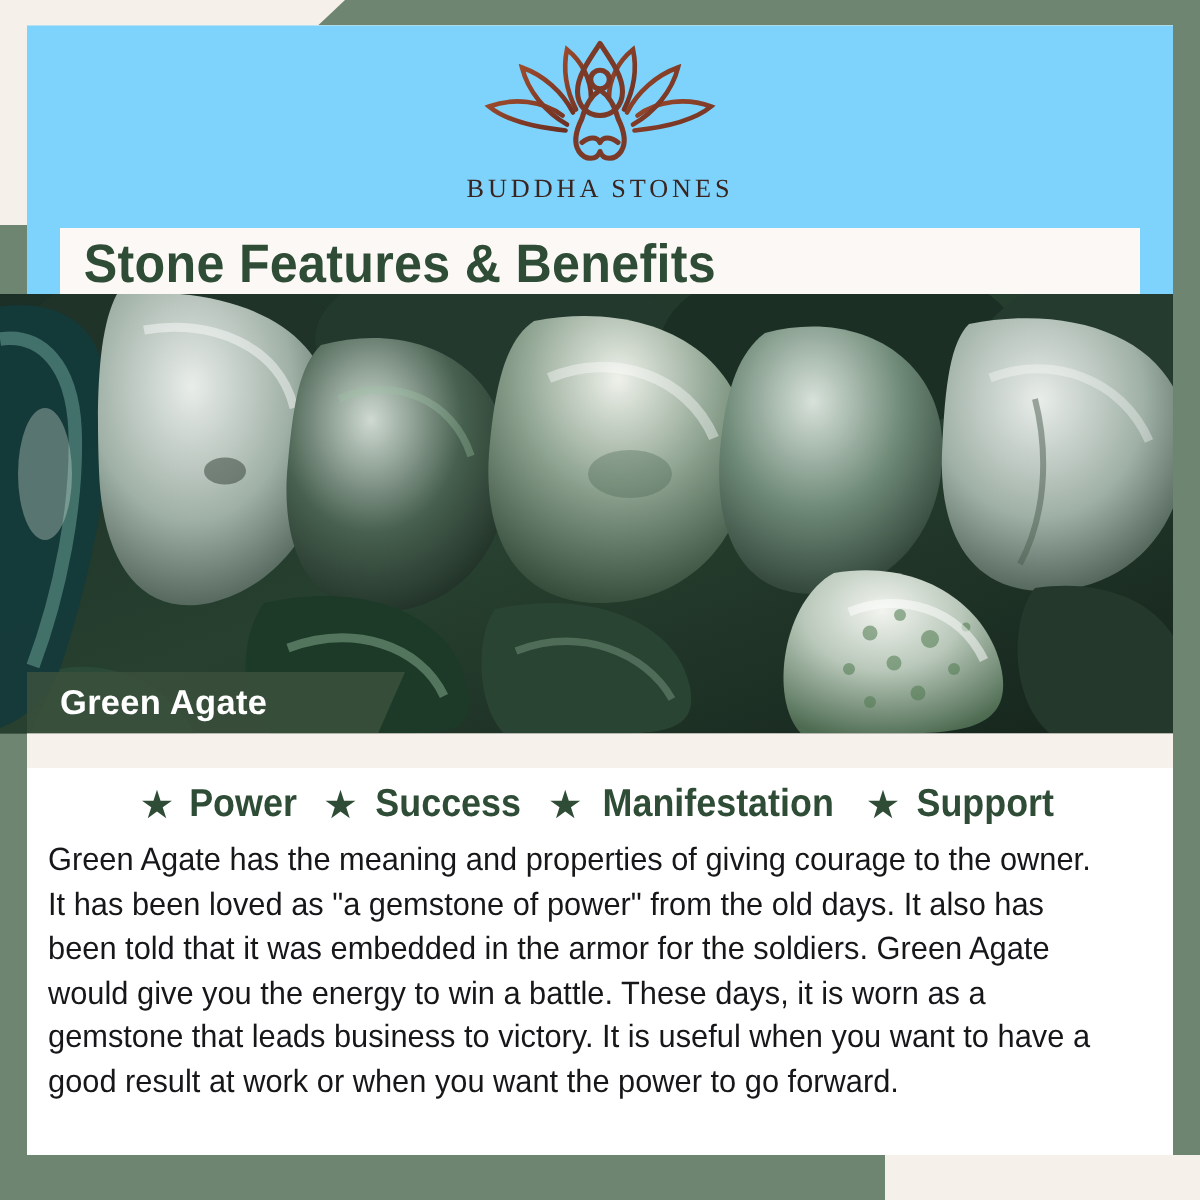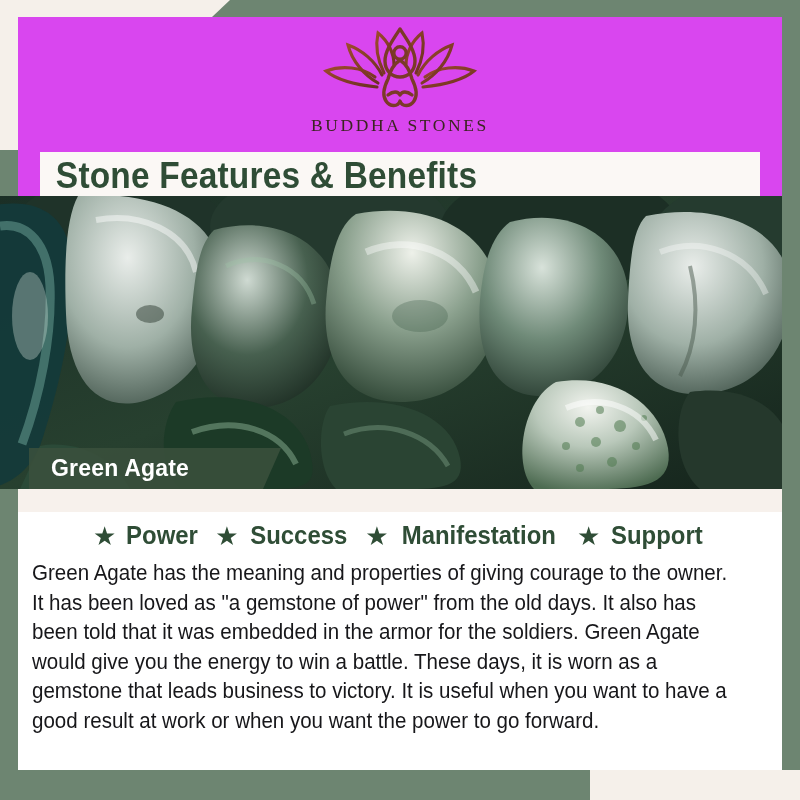--- a/index.html
+++ b/index.html
@@ -31,21 +31,21 @@
     clip-path:polygon(0 0, 595px 0, 613px 30px, 0 30px);
   }
   .frame-bottom-right{
     position:absolute;bottom:0;right:0;width:210px;height:30px;
     background:#f5f0ea;
   }
 
   
   .header{
     position:absolute;top:17px;left:18px;width:764px;height:179px;
-    background:#d946ef;
+    background:#7dd3fc;
   }
   .logo-wrap{
     position:absolute;top:8px;left:0;width:764px;
     display:flex;flex-direction:column;align-items:center;
   }
   .logo-mark{width:160px;height:88px;display:block;}
   .logo-word{
     margin-top:2px;
     font-family:"Liberation Serif", serif;
     font-size:17.5px;letter-spacing:2.6px;color:#3a2420;font-weight:400;
@@ -71,21 +71,21 @@
     position:absolute;top:196px;left:0;width:782px;height:293px;
     overflow:hidden;background:#1d3026;
   }
   .photo svg{display:block;width:782px;height:293px;}
 
   
   .name-banner{
     position:absolute;left:18px;top:448px;width:252px;height:41px;
     background:rgba(58,80,60,.88);
     clip-path:polygon(0 0, 252px 0, 234px 41px, 0 41px);
-    display:flex;align-items:center;margin-left:11px;
+    display:flex;align-items:center;
   }
   .name-banner span{
     margin-left:22px;color:#ffffff;font-size:23px;font-weight:700;
     letter-spacing:.2px;
   }
 
   
   .cream-gap{
     position:absolute;top:489px;left:18px;width:764px;height:23px;
     background:#f7f1ec;

